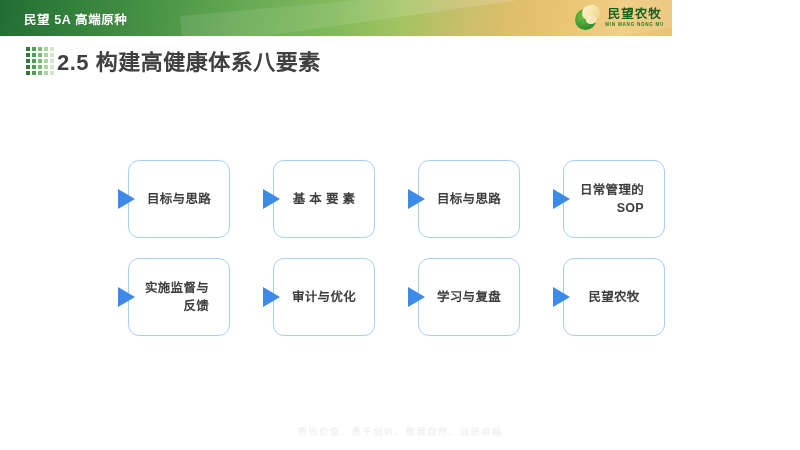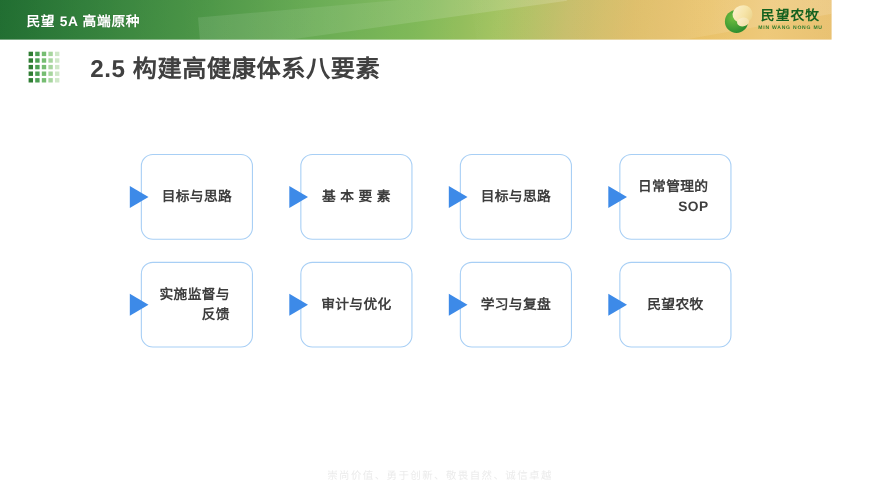--- a/index.html
+++ b/index.html
@@ -22,21 +22,21 @@
     height: 450px;
     background: #ffffff;
     overflow: hidden;
   }
 
   
   .header {
     position: absolute;
     left: 0;
     top: 0;
-    width: 756px;
+    width: 672px;
     height: 36px;
     background: linear-gradient(100deg,
         #1d6b2e 0%,
         #2a7a34 10%,
         #3f8e3a 24%,
         #5ba444 38%,
         #76b44c 50%,
         #9ebf56 60%,
         #c2b95e 68%,
         #dcb85c 76%,
@@ -158,21 +158,21 @@
     white-space: nowrap;
   }
 
   
   .title-row {
     position: absolute;
     left: 26px;
     top: 44px;
     display: flex;
     align-items: center;
-    gap: 28px;
+    gap: 3px;
   }
   .dot-grid {
     display: grid;
     grid-template-columns: repeat(5, 4px);
     grid-template-rows: repeat(5, 4px);
     gap: 2px;
     flex: 0 0 auto;
     margin-top: 2px;
   }
   .dot-grid i {
@@ -192,21 +192,21 @@
     font-weight: bold;
     color: #404040;
     letter-spacing: 0.5px;
     white-space: nowrap;
   }
 
   
   .flow {
     position: absolute;
     left: 118px;
-    top: 140px;
+    top: 160px;
     width: 562px;
   }
   .flow-row {
     position: relative;
     height: 78px;
     display: flex;
     gap: 33px;
   }
   .flow-row + .flow-row {
     margin-top: 20px;

